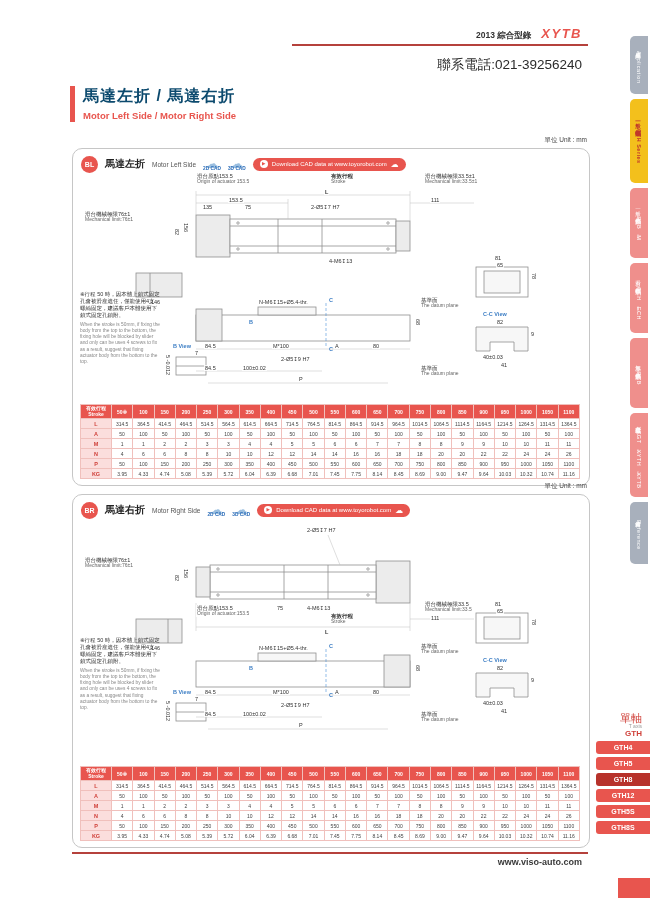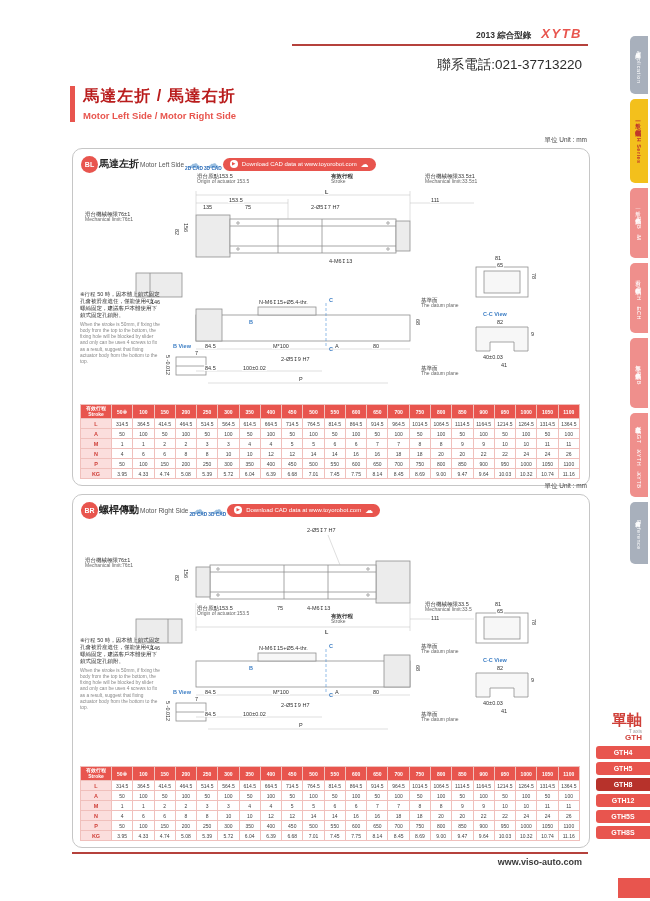--- a/index.html
+++ b/index.html
@@ -9,28 +9,28 @@
   }
   
   .catalog{position:absolute;top:26px;right:68px;display:flex;gap:10px;align-items:baseline;}
   .catalog-txt{font-size:8.5px;font-weight:bold;color:#333;}
   .toyo{color:#e8554e;font-style:italic;font-weight:900;font-size:13px;letter-spacing:1.5px;}
   .top-rule{position:absolute;top:44px;left:292px;width:296px;height:2px;background:#b5413c;}
   .phone{position:absolute;top:56px;right:68px;font-size:13.5px;color:#2b2b2b;}
   
   .title-block{position:absolute;left:70px;top:86px;display:flex;gap:8px;}
   .red-bar{width:5px;height:36px;background:#e8554e;}
-  .title-zh{font-size:16px;font-weight:bold;color:#b91c1c;letter-spacing:1px;text-align:center;}
+  .title-zh{font-size:16px;font-weight:bold;color:#0c4a6e;letter-spacing:1px;}
   .title-en{font-size:9.5px;font-weight:bold;color:#e8554e;margin-top:3px;}
   
   .panel{position:absolute;left:72px;width:516px;border:1px solid #c6c6c6;border-radius:10px;background:#fff;}
   #panel-bl{top:148px;height:336px;}
   #panel-br{top:494px;height:352px;}
   .unit{position:absolute;top:-13px;right:2px;font-size:6.5px;color:#444;}
-  .p-head{display:flex;align-items:center;gap:1px;padding:5px 8px 0 8px;height:20px;}
+  .p-head{display:flex;align-items:center;gap:7px;padding:5px 8px 0 8px;height:20px;}
   .badge{width:17px;height:17px;border-radius:50%;background:#e8554e;color:#fff;font-size:7px;font-weight:bold;
          display:flex;align-items:center;justify-content:center;flex:0 0 auto;}
   .p-zh{font-size:10px;font-weight:bold;color:#222;white-space:nowrap;}
   .p-en{font-size:6.5px;color:#555;white-space:nowrap;}
   .cad{display:flex;flex-direction:column;align-items:center;line-height:1;}
   .cloud-glyph{font-size:13px;color:#9bbfe0;}
   .cad-label{font-size:4.8px;color:#2b6cb8;margin-top:-3px;font-weight:bold;}
   .dl{display:flex;align-items:center;gap:4px;background:#e8554e;color:#fff;border-radius:8px;
       font-size:6px;padding:2px 7px;white-space:nowrap;}
   .dl-play{background:#fff;color:#e8554e;border-radius:50%;width:8px;height:8px;font-size:4.5px;
@@ -63,40 +63,40 @@
   .side-tab:nth-child(1){height:58px;}
   .side-tab:nth-child(2){height:84px;font-weight:bold;}
   .side-tab:nth-child(3){height:70px;}
   .side-tab:nth-child(4){height:70px;}
   .side-tab:nth-child(5){height:70px;}
   .side-tab:nth-child(6){height:84px;}
   .side-tab:nth-child(7){height:62px;}
   
   .gth-menu{position:absolute;right:0;top:712px;width:62px;}
   .gth-head{text-align:right;padding-right:8px;color:#cf3f38;line-height:1.1;}
-  .gth-zh{font-size:15px;font-weight:bold;}
+  .gth-zh{font-size:11px;font-weight:normal;}
   .gth-en{font-size:5px;color:#999;}
   .gth-series{font-size:8px;font-weight:bold;}
   .gth-item{width:54px;height:13px;margin:3px 0 0 auto;background:#e8554e;color:#fff;font-size:7px;font-weight:bold;
             display:flex;align-items:center;justify-content:center;border-radius:3px 0 0 3px;}
   .gth-item.active{background:#b7322b;}
   
   .footer-rule{position:absolute;left:72px;top:852px;width:516px;height:2px;background:#b5413c;}
   .footer-url{position:absolute;top:857px;right:68px;font-size:9px;font-weight:bold;color:#3a3a3a;}
   .corner-red{position:absolute;right:0;top:878px;width:32px;height:20px;background:#e8554e;}
 </style>
 </head>
 <body>
 
 <div class="catalog">
   <span class="catalog-txt">2013 綜合型錄</span>
   <span class="toyo">XYTB</span>
 </div>
 <div class="top-rule"></div>
-<div class="phone">聯系電話:021-37713220</div>
+<div class="phone">聯系電話:021-39256240</div>
 
 <div class="title-block">
   <div class="red-bar"></div>
   <div>
     <div class="title-zh">馬達左折 / 馬達右折</div>
     <div class="title-en">Motor Left Side / Motor Right Side</div>
   </div>
 </div>
 
 <section class="panel" id="panel-bl">
@@ -405,21 +405,21 @@
           <td>11.16</td>
         </tr>
       </tbody>
     </table>
 </section>
 
 <section class="panel" id="panel-br">
   <div class="unit">單位 Unit : mm</div>
   <div class="p-head">
     <span class="badge">BR</span>
-    <span class="p-zh">螺桿傳動</span>
+    <span class="p-zh">馬達右折</span>
     <span class="p-en">Motor Right Side</span>
     <span class="cad">
       <span class="cloud-glyph">☁</span>
       <span class="cad-label">2D CAD</span>
     </span>
     <span class="cad">
       <span class="cloud-glyph">☁</span>
       <span class="cad-label">3D CAD</span>
     </span>
     <span class="dl">

